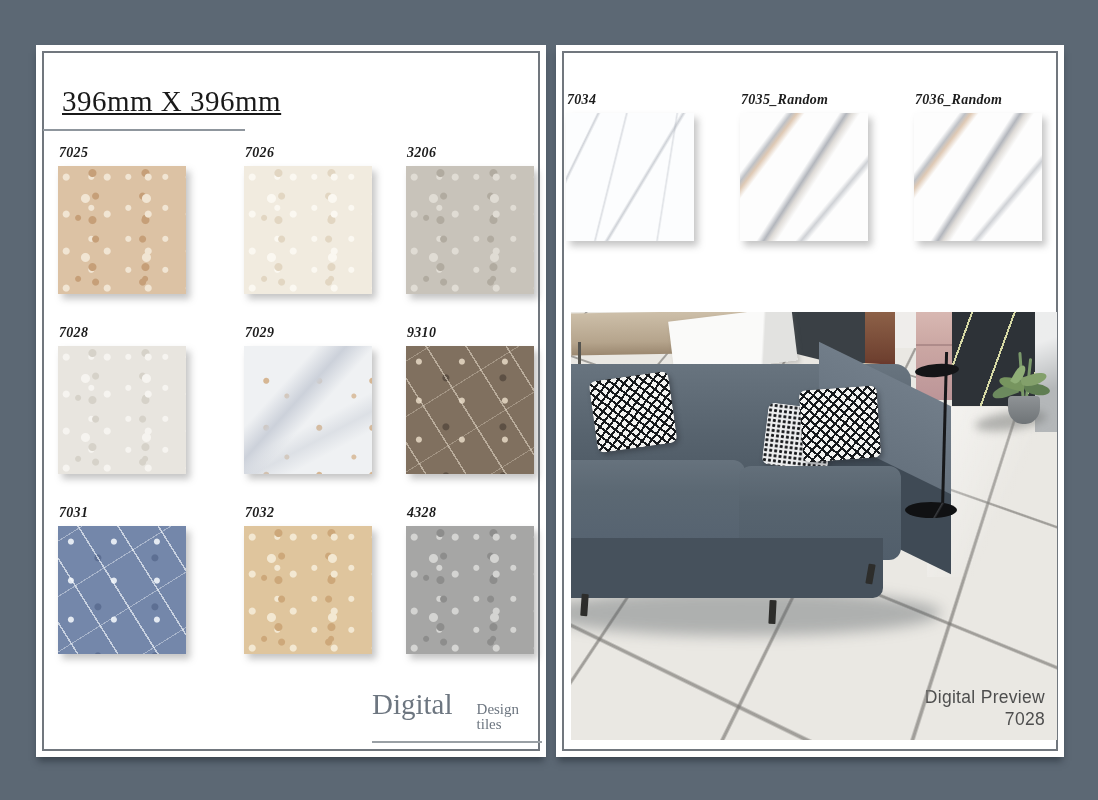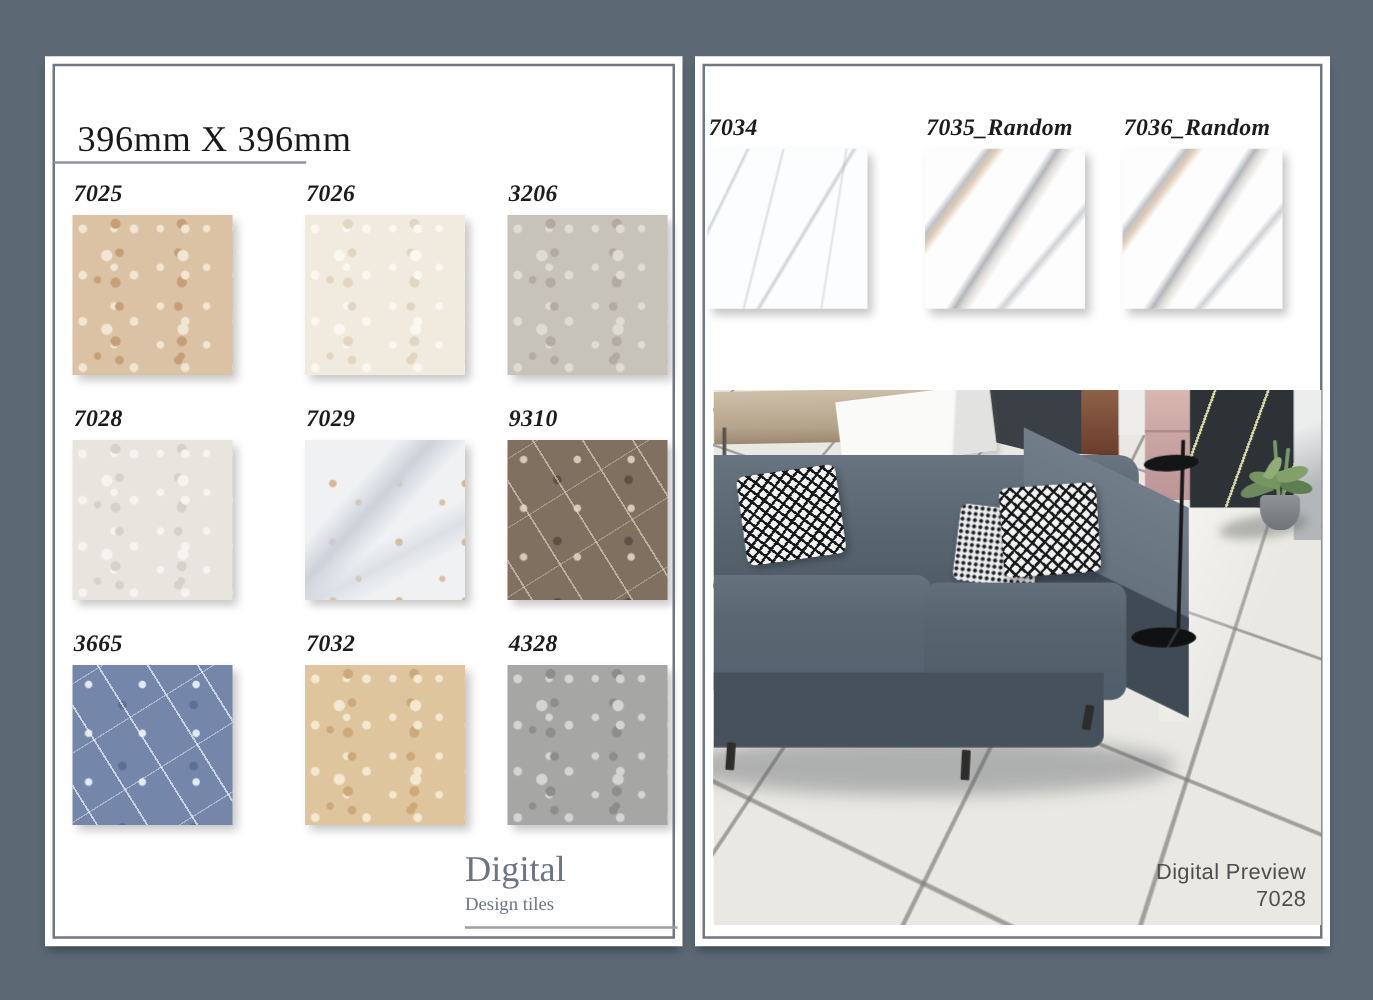--- a/index.html
+++ b/index.html
@@ -13,31 +13,31 @@
     box-shadow:0 6px 7px -2px rgba(22,30,40,.5);
   }
   .panel-left{left:36px;width:510px;}
   .panel-right{left:556px;width:508px;}
   .panel-inner-border{
     position:absolute;inset:6px;border:2px solid #71777e;pointer-events:none;
   }
 
   
   .size-title{
-    position:absolute;left:26px;top:51px;margin:0;
+    position:absolute;left:26px;top:40px;margin:0;
     font-family:"Liberation Serif","DejaVu Serif",serif;font-weight:normal;
-    font-size:29px;color:#191919;letter-spacing:.5px;white-space:nowrap;
+    font-size:29px;color:#191919;letter-spacing:.5px;white-space:nowrap;text-decoration:underline;
   }
   .title-rule{position:absolute;left:7px;top:84px;width:202px;height:2px;background:#8f969d;}
 
   .tile-grid{position:absolute;left:22px;top:100px;width:466px;}
   .tile-cell{position:absolute;width:128px;margin:0;}
   .tile-cell .tile-label{
     display:block;font-family:"Liberation Serif","DejaVu Serif",serif;
-    font-style:italic;font-weight:bold;font-size:19px;color:#1c1c1c;
+    font-style:italic;font-weight:bold;font-size:14px;color:#1c1c1c;
     margin:0 0 5px 1px;letter-spacing:.3px;
   }
   .tile-swatch{
     width:128px;height:128px;background-color:var(--c1,#ddd);
     box-shadow:4px 5px 7px rgba(110,110,110,.4);
   }
   .c0{left:0;}   .c1x{left:186px;} .c2x{left:348px;}
   .r0{top:0;}    .r1{top:180px;}   .r2{top:360px;}
 
   
@@ -79,31 +79,30 @@
   .tx-marble-bold{
     background-image:
       linear-gradient(127deg, rgba(0,0,0,0) 20%, rgba(128,134,144,.5) 23%, rgba(186,138,92,.45) 25.5%, rgba(0,0,0,0) 29%),
       linear-gradient(123deg, rgba(0,0,0,0) 47%, rgba(118,124,136,.55) 50.5%, rgba(165,155,143,.35) 53%, rgba(0,0,0,0) 57%),
       linear-gradient(130deg, rgba(0,0,0,0) 69%, rgba(142,148,158,.42) 71.5%, rgba(0,0,0,0) 74.5%);
   }
 
   .brand{
     position:absolute;right:4px;bottom:14px;width:168px;
     border-bottom:2px solid #9aa0a5;padding:0 2px 9px 0;
-    display:flex;align-items:baseline;justify-content:flex-start;gap:6px;
+    display:flex;align-items:baseline;justify-content:flex-start;gap:24px;
     color:#6d7680;
-    flex-direction:column;
   }
   .brand-name{font-family:"Liberation Serif","DejaVu Serif",serif;font-size:29px;line-height:1;}
   .brand-tagline{font-family:"Liberation Serif","DejaVu Serif",serif;font-size:15px;line-height:1;}
 
   
   .tile-row{position:absolute;left:10px;top:47px;width:480px;}
   .tile-row .tile-cell{width:128px;}
-  .tile-row .c0{left:0;} .tile-row .c1x{left:174px;} .tile-row .c2x{left:332px;}
+  .tile-row .c0{left:0;} .tile-row .c1x{left:174px;} .tile-row .c2x{left:348px;}
 
   
   .scene{
     position:absolute;left:15px;top:267px;width:486px;height:428px;
     overflow:hidden;background:#eae8e3;
   }
   .scene *{position:absolute;}
   .floor{inset:0;overflow:hidden;}
   .floor-plane{
     left:-100%;top:-14%;width:300%;height:500%;
@@ -232,21 +231,21 @@
     </figure>
     <figure class="tile-cell c1x r1">
       <figcaption class="tile-label">7029</figcaption>
       <div class="tile-swatch tx-onyx" style="--c1: #eff1f3; --c2: #ccd1da; --c3: #fafbfc;"></div>
     </figure>
     <figure class="tile-cell c2x r1">
       <figcaption class="tile-label">9310</figcaption>
       <div class="tile-swatch tx-vein-dark" style="--c1: #80705f; --c2: #5d5044; --c3: #d8cab6;"></div>
     </figure>
     <figure class="tile-cell c0 r2">
-      <figcaption class="tile-label">3665</figcaption>
+      <figcaption class="tile-label">7031</figcaption>
       <div class="tile-swatch tx-vein-light" style="--c1: #7487aa; --c2: #5d6f93; --c3: #e4eaf2;"></div>
     </figure>
     <figure class="tile-cell c1x r2">
       <figcaption class="tile-label">7032</figcaption>
       <div class="tile-swatch tx-speckle" style="--c1: #dfc59d; --c2: #cda87a; --c3: #f3e8d2;"></div>
     </figure>
     <figure class="tile-cell c2x r2">
       <figcaption class="tile-label">4328</figcaption>
       <div class="tile-swatch tx-speckle" style="--c1: #a6a6a5; --c2: #8d8d8c; --c3: #d4d4d2;"></div>
     </figure>

